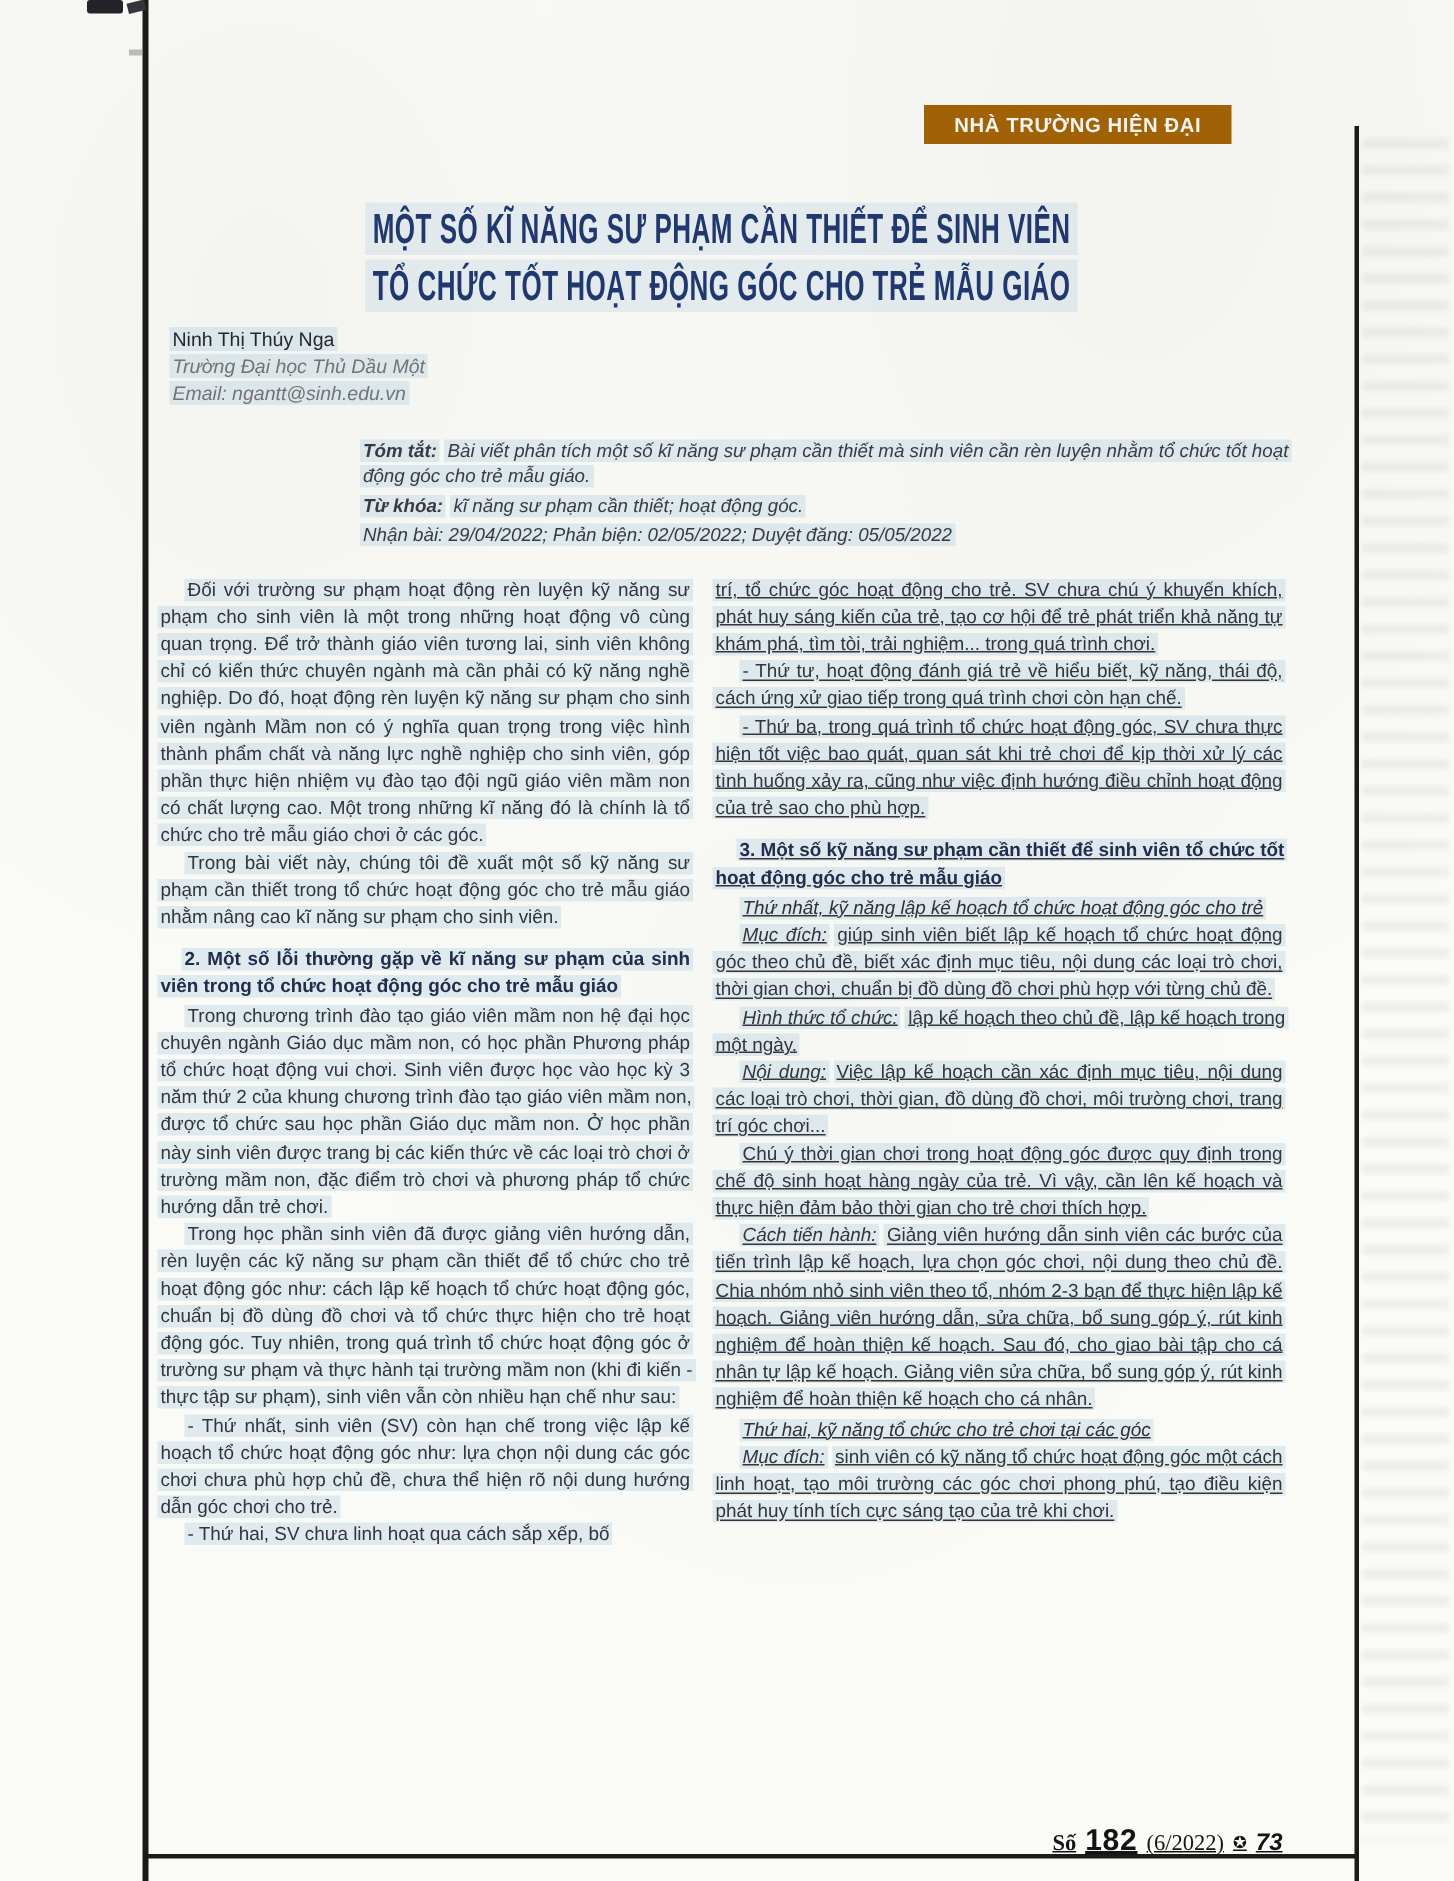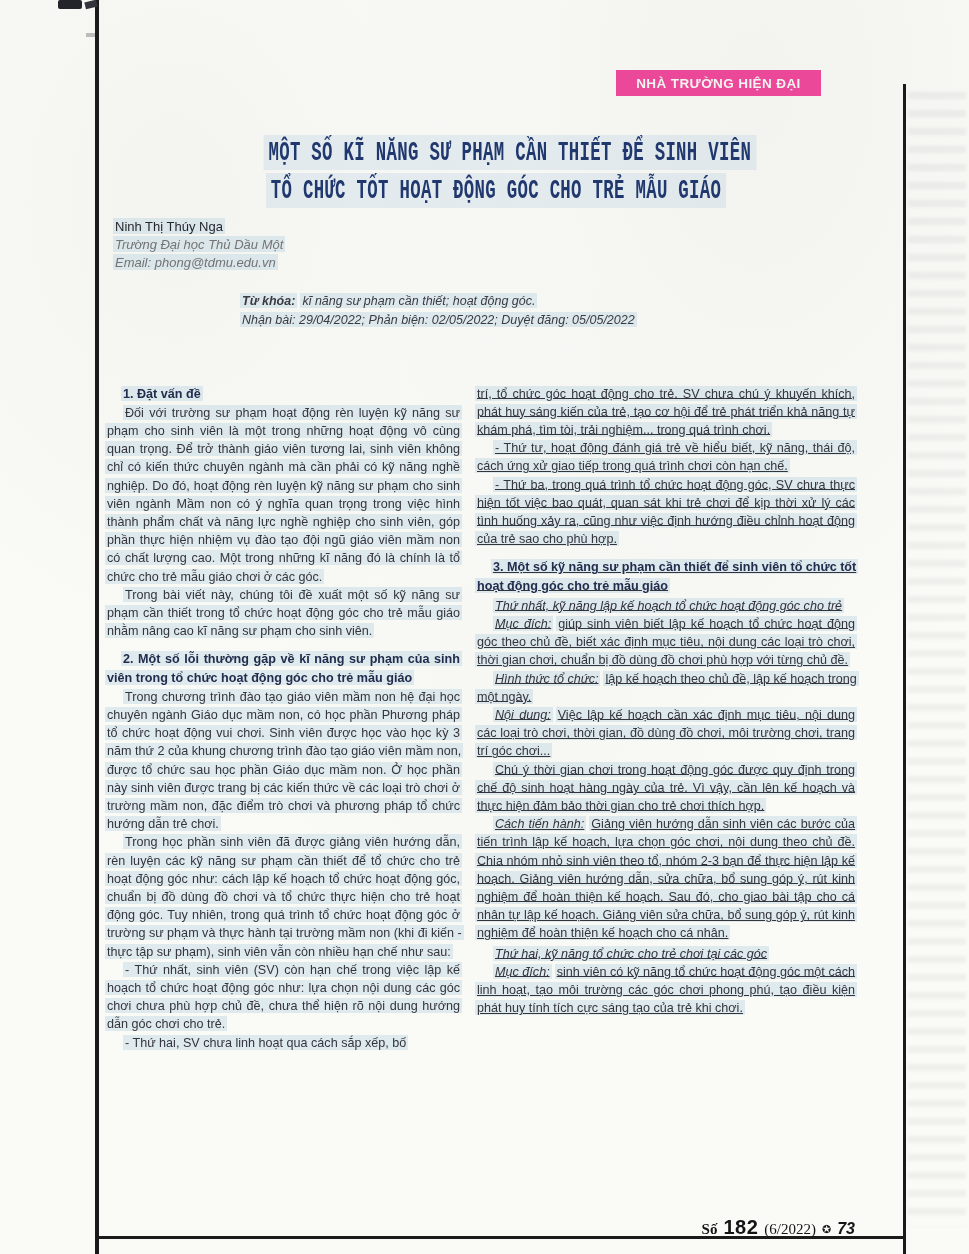--- a/index.html
+++ b/index.html
@@ -26,27 +26,27 @@
     position:absolute; inset:0; pointer-events:none;
     background:
       radial-gradient(ellipse at 78% 7%, rgba(120,122,132,.06), transparent 38%),
       radial-gradient(ellipse at 18% 16%, rgba(120,122,132,.05), transparent 32%),
       radial-gradient(ellipse at 55% 55%, rgba(140,142,150,.03), transparent 45%);
   }
 
   
   .badge {
     position:absolute; left:616px; top:70px; width:205px; height:26px;
-    background:#ec4899; color:#f3f3ef;
+    background:#a16207; color:#f3f3ef;
     display:flex; align-items:center; justify-content:center;
     font-weight:bold; font-size:13.5px; letter-spacing:.4px;
   }
 
   
-  .title { position:absolute; left:121px; top:134px; width:750px;font-family:Liberation Mono, monospace; }
+  .title { position:absolute; left:101px; top:134px; width:750px; }
   .title-line {
     display:block; width:750px; text-align:center; white-space:nowrap;
     font-weight:bold; font-size:28px; line-height:38px; letter-spacing:.5px;
     color:#20386e;
     transform:scaleX(.62); transform-origin:50% 50%;
   }
   .title-line .hl-t { background:rgba(165,197,222,.24); padding:2px 8px; }
 
   
   .author { position:absolute; left:113px; top:217px; font-size:13px; line-height:18px; }
@@ -69,21 +69,21 @@
   .h.mt0 { margin-top:0; }
   .sub { margin:2px 0 0 0; font-style:italic; text-indent:18px; color:#30303a; }
   .lead { font-style:italic; margin-right:3px; }
   .hl {
     background:rgba(167,202,223,.32);
     box-decoration-break:clone; -webkit-box-decoration-break:clone;
     padding:.5px 2px;
   }
 
   
-  .footer { position:absolute; right:114px; top:1216px; display:flex; align-items:baseline; gap:6px; color:#141416; }
+  .footer { position:absolute; right:114px; top:1216px; display:flex; align-items:baseline; gap:6px; color:#141416;text-decoration:underline; }
   .f-so     { font-family:"Liberation Serif", serif; font-size:15px; font-weight:bold; }
   .f-num    { font-size:20px; font-weight:bold; letter-spacing:.5px; }
   .f-period { font-family:"Liberation Serif", serif; font-size:15px; }
   .f-icon   { font-size:11px; position:relative; top:-1px; }
   .f-page   { font-size:16px; font-weight:bold; font-style:italic; }
 </style>
 </head>
 <body>
 
 <div class="ghost"></div>
@@ -100,36 +100,38 @@
 </div>
 
 <div class="title">
   <span class="title-line"><span class="hl-t">MỘT SỐ KĨ NĂNG SƯ PHẠM CẦN THIẾT ĐỂ SINH VIÊN</span></span>
   <span class="title-line"><span class="hl-t">TỔ CHỨC TỐT HOẠT ĐỘNG GÓC CHO TRẺ MẪU GIÁO</span></span>
 </div>
 
 <div class="author">
   <div class="name"><span class="hl">Ninh Thị Thúy Nga</span></div>
   <div class="aff"><span class="hl">Trường Đại học Thủ Dầu Một</span></div>
-  <div class="email"><span class="hl">Email: phong@tdmu.edu.vn</span></div>
+  <div class="email"><span class="hl">Email: ngantt@sinh.edu.vn</span></div>
 </div>
 
 <div class="meta">
+  <div class="row">
+    <span class="label hl">Tóm tắt:</span><span class="hl">Bài viết phân tích một số kĩ năng sư phạm cần thiết mà sinh viên cần rèn luyện nhằm tổ chức tốt hoạt động góc cho trẻ mẫu giáo.</span>
+  </div>
   <div class="row">
     <span class="label hl">Từ khóa:</span><span class="hl">kĩ năng sư phạm cần thiết; hoạt động góc.</span>
   </div>
   <div class="row">
     <span class="hl">Nhận bài: 29/04/2022; Phản biện: 02/05/2022; Duyệt đăng: 05/05/2022</span>
   </div>
 </div>
 
 <div class="columns">
 
   <div class="col col-left">
-    <p class="h mt0"><span class="hl">1. Đặt vấn đề</span></p>
     <p class="par"><span class="hl">Đối với trường sư phạm hoạt động rèn luyện kỹ năng sư phạm cho sinh viên là một trong những hoạt động vô cùng quan trọng. Để trở thành giáo viên tương lai, sinh viên không chỉ có kiến thức chuyên ngành mà cần phải có kỹ năng nghề nghiệp. Do đó, hoạt động rèn luyện kỹ năng sư phạm cho sinh viên ngành Mầm non có ý nghĩa quan trọng trong việc hình thành phẩm chất và năng lực nghề nghiệp cho sinh viên, góp phần thực hiện nhiệm vụ đào tạo đội ngũ giáo viên mầm non có chất lượng cao. Một trong những kĩ năng đó là chính là tổ chức cho trẻ mẫu giáo chơi ở các góc.</span></p>
     <p class="par"><span class="hl">Trong bài viết này, chúng tôi đề xuất một số kỹ năng sư phạm cần thiết trong tổ chức hoạt động góc cho trẻ mẫu giáo nhằm nâng cao kĩ năng sư phạm cho sinh viên.</span></p>
     <p class="h"><span class="hl">2. Một số lỗi thường gặp về kĩ năng sư phạm của sinh viên trong tổ chức hoạt động góc cho trẻ mẫu giáo</span></p>
     <p class="par"><span class="hl">Trong chương trình đào tạo giáo viên mầm non hệ đại học chuyên ngành Giáo dục mầm non, có học phần Phương pháp tổ chức hoạt động vui chơi. Sinh viên được học vào học kỳ 3 năm thứ 2 của khung chương trình đào tạo giáo viên mầm non, được tổ chức sau học phần Giáo dục mầm non. Ở học phần này sinh viên được trang bị các kiến thức về các loại trò chơi ở trường mầm non, đặc điểm trò chơi và phương pháp tổ chức hướng dẫn trẻ chơi.</span></p>
     <p class="par"><span class="hl">Trong học phần sinh viên đã được giảng viên hướng dẫn, rèn luyện các kỹ năng sư phạm cần thiết để tổ chức cho trẻ hoạt động góc như: cách lập kế hoạch tổ chức hoạt động góc, chuẩn bị đồ dùng đồ chơi và tổ chức thực hiện cho trẻ hoạt động góc. Tuy nhiên, trong quá trình tổ chức hoạt động góc ở trường sư phạm và thực hành tại trường mầm non (khi đi kiến - thực tập sư phạm), sinh viên vẫn còn nhiều hạn chế như sau:</span></p>
     <p class="par"><span class="hl">- Thứ nhất, sinh viên (SV) còn hạn chế trong việc lập kế hoạch tổ chức hoạt động góc như: lựa chọn nội dung các góc chơi chưa phù hợp chủ đề, chưa thể hiện rõ nội dung hướng dẫn góc chơi cho trẻ.</span></p>
     <p class="par"><span class="hl">- Thứ hai, SV chưa linh hoạt qua cách sắp xếp, bố</span></p>
   </div>
 
   <div class="col col-right">

